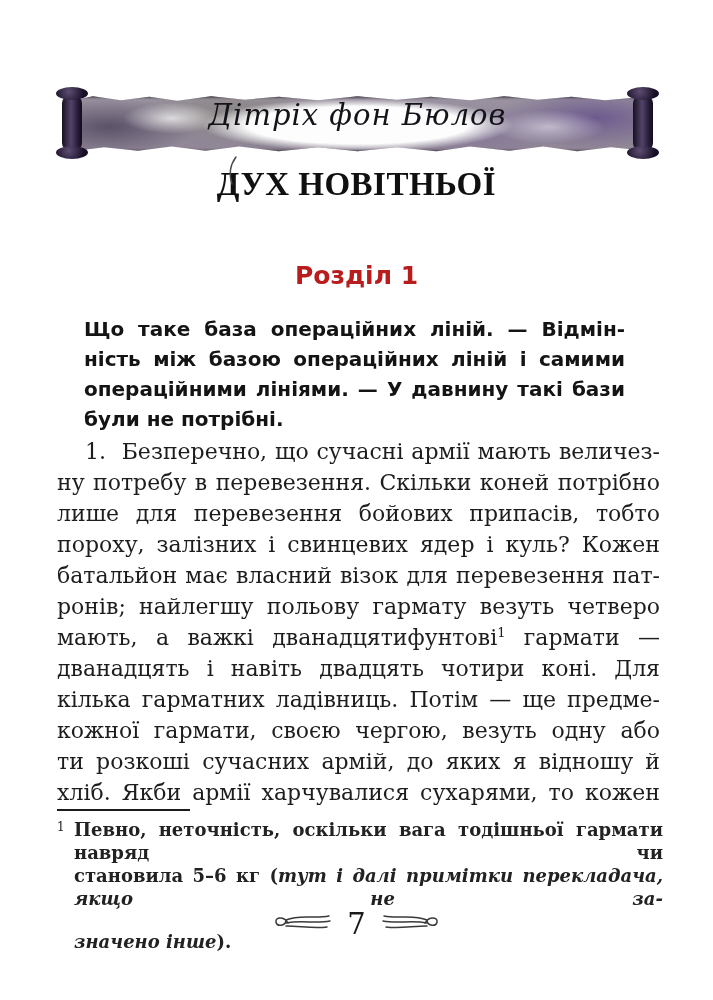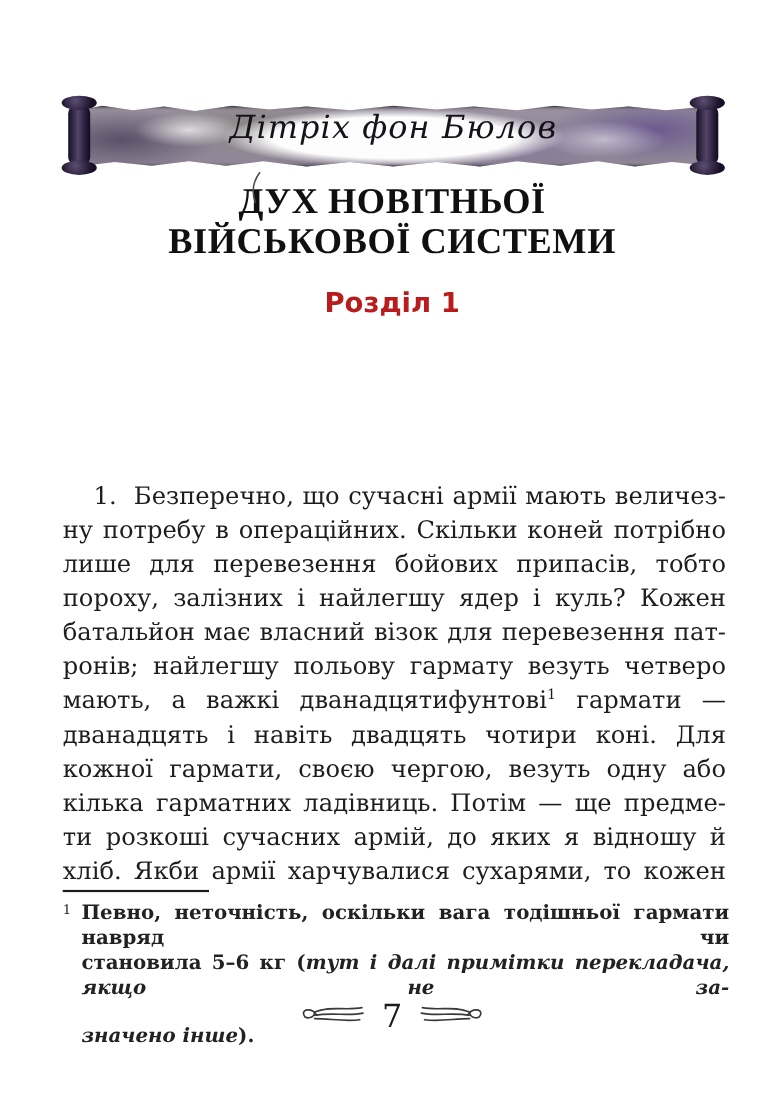--- a/index.html
+++ b/index.html
@@ -123,37 +123,42 @@
     <div class="rod right"></div>
     <div class="scroll-strip"></div>
     <div class="banner-author">Дітріх фон Бюлов</div>
   </div>
   <svg class="banner-thread" width="22" height="30" viewBox="0 0 22 30">
     <path d="M14 1 C8 9 7 19 10 28" fill="none" stroke="#4a4a4a" stroke-width="1.4" stroke-linecap="round"></path>
   </svg>
 
   <div class="book-title">
     <div>ДУХ НОВІТНЬОЇ</div>
-    <div>ВІЙСЬКОВОЇ СИСТЕМИ</div>
   </div>
 
   <div class="chapter-heading">Розділ 1</div>
 
+  <div class="summary">
+    <div class="sl">Що таке база операційних ліній. — Відмін-</div>
+    <div class="sl">ність між базою операційних ліній і самими</div>
+    <div class="sl">операційними лініями. — У давнину такі бази</div>
+    <div class="sl last">були не потрібні.</div>
+  </div>
 
   <div class="body-text">
     <div class="bl indent">1.&nbsp; Безперечно, що сучасні армії мають величез-</div>
-    <div class="bl">ну потребу в операційних. Скільки коней потрібно</div>
+    <div class="bl">ну потребу в перевезення. Скільки коней потрібно</div>
     <div class="bl">лише для перевезення бойових припасів, тобто</div>
-    <div class="bl">пороху, залізних і найлегшу ядер і куль? Кожен</div>
+    <div class="bl">пороху, залізних і свинцевих ядер і куль? Кожен</div>
     <div class="bl">батальйон має власний візок для перевезення пат-</div>
     <div class="bl">ронів; найлегшу польову гармату везуть четверо</div>
     <div class="bl"><span>мають, а важкі дванадцятифунтові</span><sup>1</sup><span>&nbsp;гармати —</span></div>
     <div class="bl">дванадцять і навіть двадцять чотири коні. Для</div>
+    <div class="bl">кілька гарматних ладівниць. Потім — ще предме-</div>
     <div class="bl">кожної гармати, своєю чергою, везуть одну або</div>
-    <div class="bl">кілька гарматних ладівниць. Потім — ще предме-</div>
     <div class="bl">ти розкоші сучасних армій, до яких я відношу й</div>
     <div class="bl">хліб. Якби армії харчувалися сухарями, то кожен</div>
   </div>
 
   <div class="fn-sep"></div>
   <div class="footnote">
     <sup class="fn-marker">1</sup>
     <div class="fnl">Певно, неточність, оскільки вага тодішньої гармати навряд чи</div>
     <div class="fnl"><span>становила 5–6 кг (</span><span class="fn-italic">тут і далі примітки перекладача, якщо не за-</span></div>
     <div class="fnl last"><span class="fn-italic">значено інше</span><span>).</span></div>

